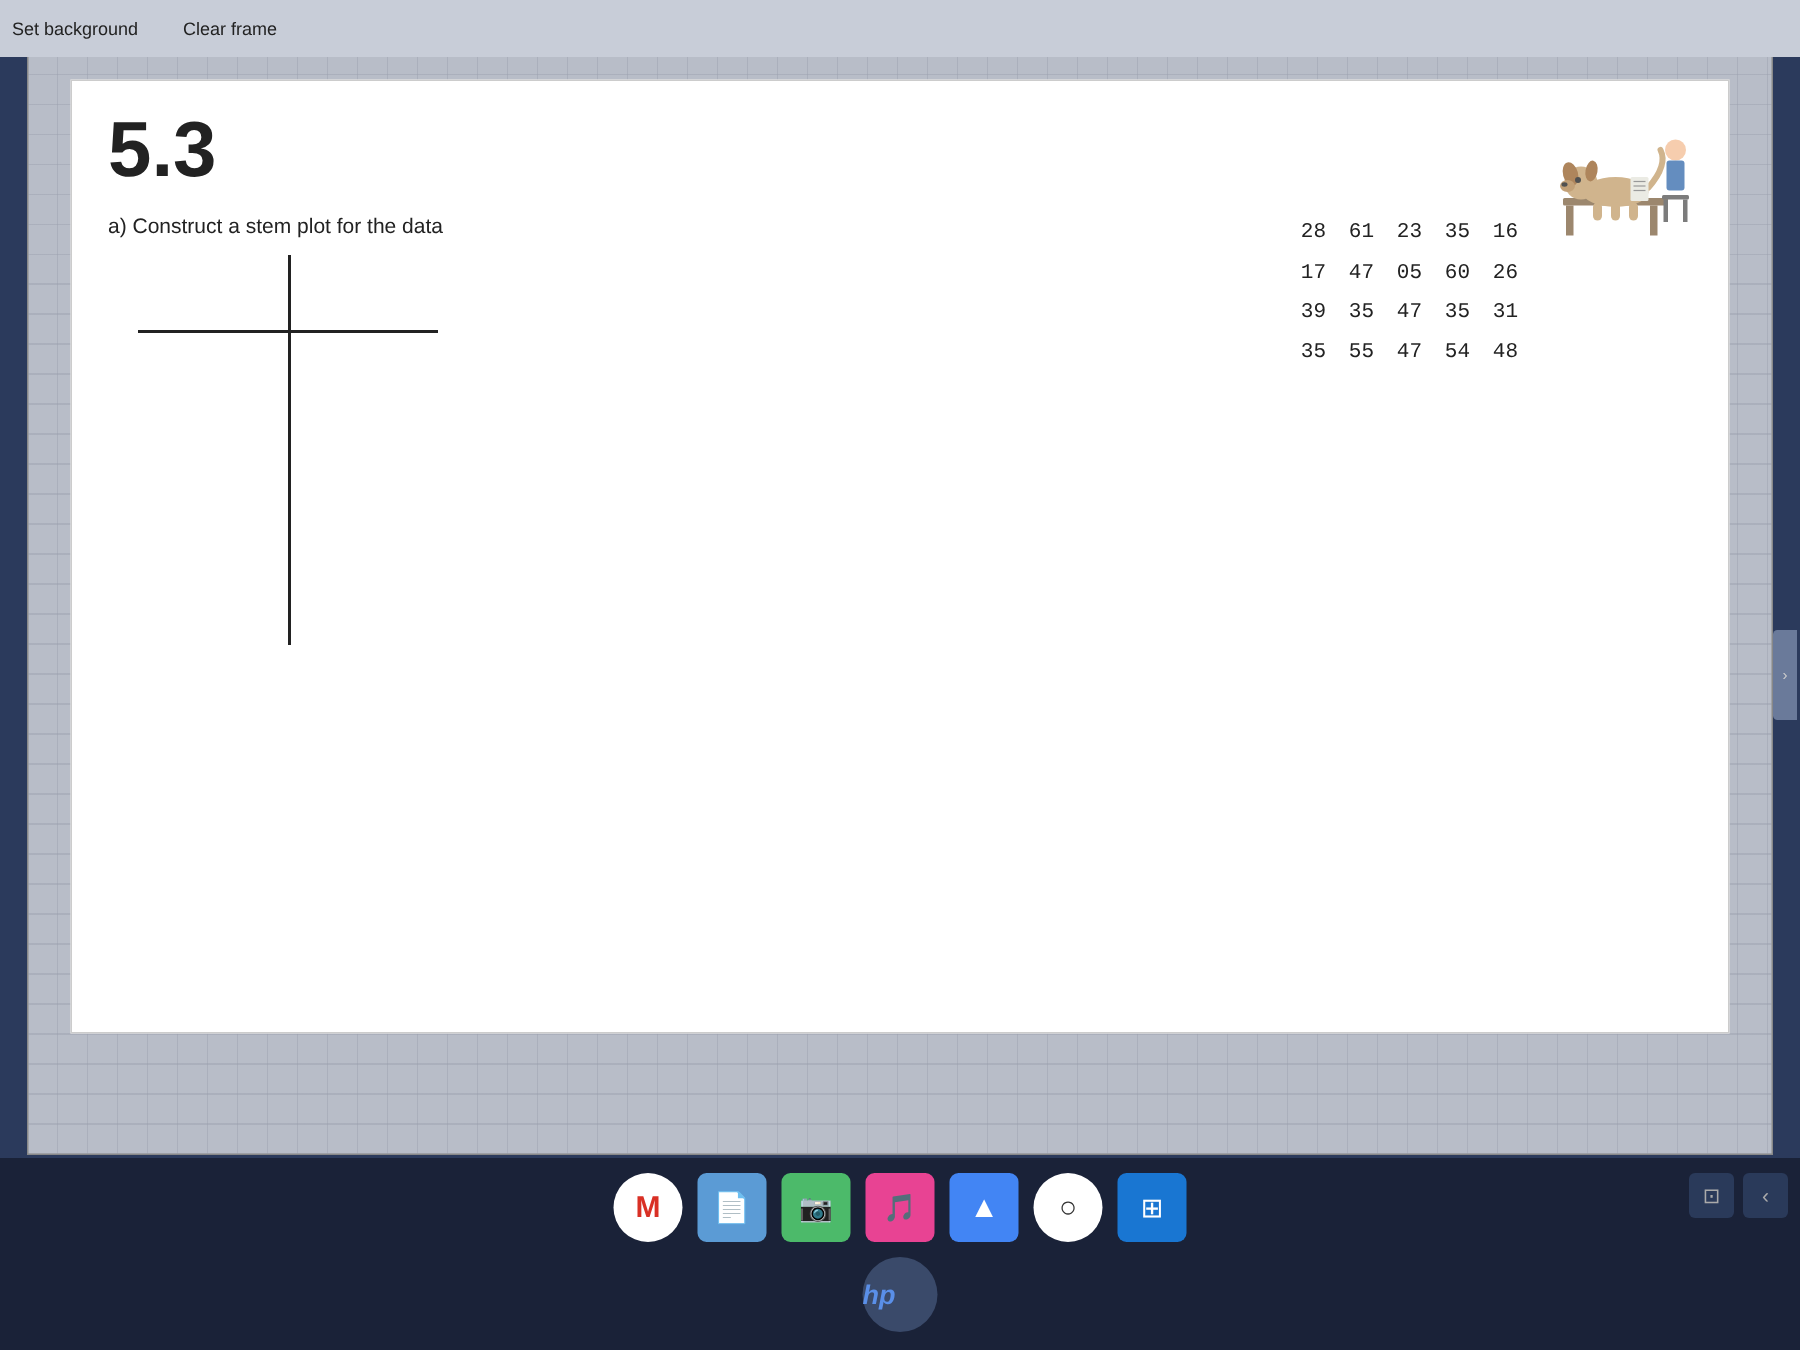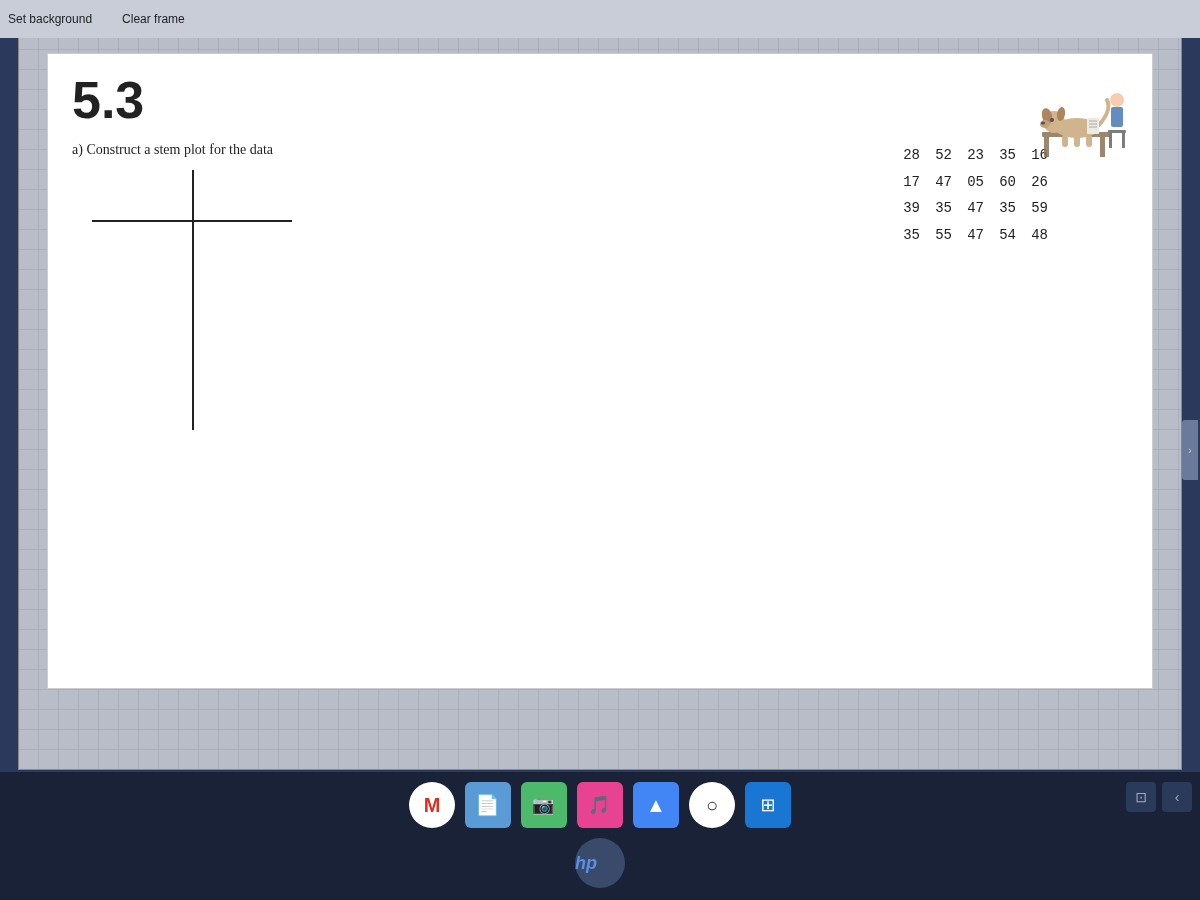--- a/index.html
+++ b/index.html
@@ -109,28 +109,27 @@
 
     
     .data-section {
       display: flex;
       justify-content: space-between;
       align-items: flex-start;
     }
 
     .data-left {
       flex: 1;
-      font-family: Liberation Serif, serif;
     }
 
     .data-right {
       display: flex;
       flex-direction: column;
       align-items: center;
-      margin-right: 80px;
+      margin-right: 116px;
     }
 
     .data-numbers {
       font-size: 14px;
       color: #222;
       line-height: 1.9;
       font-family: 'Courier New', monospace;
     }
 
     .data-numbers .row {
@@ -348,38 +347,38 @@
         <div class="stemplot-area">
           <div class="axis-h"></div>
           <div class="axis-v"></div>
         </div>
       </div>
 
       <div class="data-right">
         <div class="data-numbers">
           <div class="row">
             <span class="num">28</span>
-            <span class="num">52</span>
+            <span class="num">61</span>
             <span class="num">23</span>
             <span class="num">35</span>
             <span class="num">16</span>
           </div>
           <div class="row">
             <span class="num">17</span>
             <span class="num">47</span>
             <span class="num">05</span>
             <span class="num">60</span>
             <span class="num">26</span>
           </div>
           <div class="row">
             <span class="num">39</span>
             <span class="num">35</span>
             <span class="num">47</span>
             <span class="num">35</span>
-            <span class="num">59</span>
+            <span class="num">31</span>
           </div>
           <div class="row">
             <span class="num">35</span>
             <span class="num">55</span>
             <span class="num">47</span>
             <span class="num">54</span>
             <span class="num">48</span>
           </div>
         </div>
       </div>

